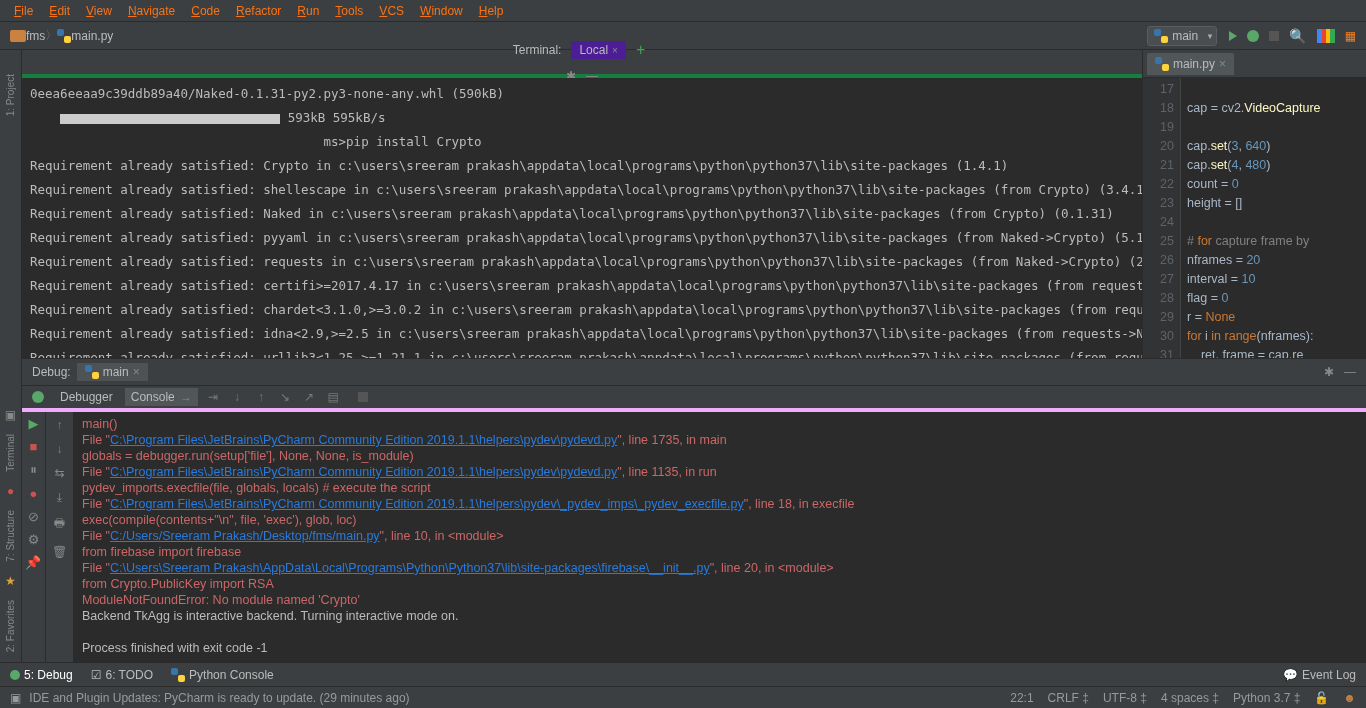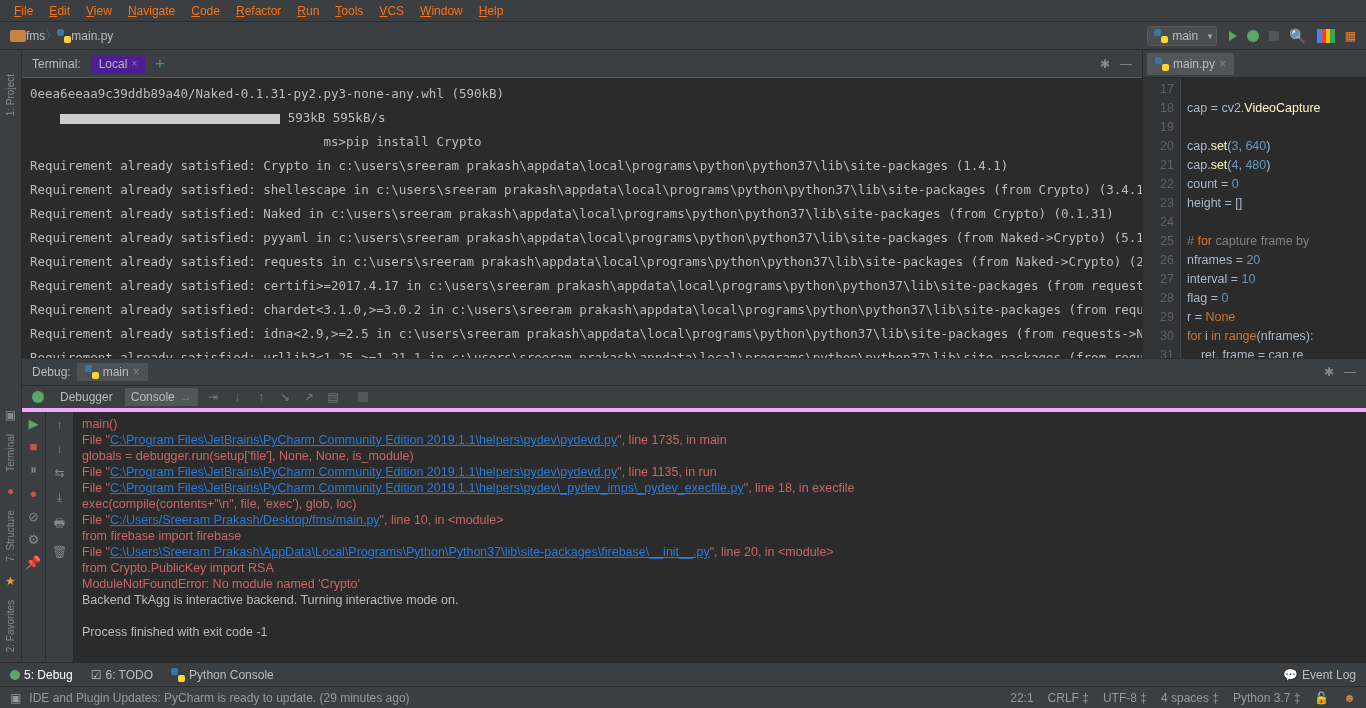--- a/index.html
+++ b/index.html
@@ -19,21 +19,21 @@
 .run-config::after { content:"▾"; position:absolute; right:4px; font-size:9px; color:#aaa; }
 .tri-play { width:0; height:0; border-left:8px solid #59a869; border-top:5px solid transparent; border-bottom:5px solid transparent; }
 .bug-icon { width:12px; height:12px; background:#59a869; border-radius:50%; }
 .stop-sq { width:10px; height:10px; background:#555; }
 .mag-icon, .gi-icon { color:#aaa; font-size:14px; }
 .main-area { flex:1; display:flex; min-height:0; }
 .side-stripe { width:22px; background:#3c3f41; border-right:1px solid #2b2b2b; display:flex; flex-direction:column; align-items:center; padding-top:20px; gap:8px; color:#888; font-size:10px; }
 .side-stripe .vtext { writing-mode:vertical-lr; transform:rotate(180deg); padding:4px 0; cursor:pointer; }
 .side-stripe .si { font-size:12px; }
 .center-col { flex:1; display:flex; flex-direction:column; min-width:0; }
-.term-header { height:28px; background:#3c3f41; display:flex; align-items:center; padding:0 10px; gap:10px; border-bottom:1px solid #15803d; justify-content:space-between;}
+.term-header { height:28px; background:#3c3f41; display:flex; align-items:center; padding:0 10px; gap:10px; border-bottom:4px solid #15803d; justify-content:center;flex-direction:column;}
 .term-tabs { display:flex; align-items:center; gap:4px; }
 .term-label { color:#bbb; margin-right:6px; }
 .term-tab { background:#4c1d95; padding:2px 8px; border-radius:2px 2px 0 0; display:flex; align-items:center; gap:4px; }
 .term-tab .x { color:#888; font-size:10px; cursor:pointer; }
 .plus-tab { color:#499c54; font-size:16px; padding:0 6px; cursor:pointer; }
 .term-hdr-icons { display:flex; gap:10px; color:#888; }
 .term-body { flex:1; background:#2b2b2b; font-family:Consolas,monospace; font-size:12.5px; line-height:24px; color:#bbb; padding:4px 8px; overflow:hidden; white-space:pre; }
 .right-editor { width:224px; border-left:1px solid #2b2b2b; display:flex; flex-direction:column; background:#3c3f41; }
 .ed-tabs { height:28px; display:flex; align-items:center; background:#3c3f41; border-bottom:1px solid #2b2b2b; }
 .ed-tab { background:#515658; padding:4px 8px; display:flex; align-items:center; gap:4px; border-radius:2px 2px 0 0; margin-left:4px; }
@@ -246,20 +246,21 @@
         <span>⇆</span>
         <span>⤓</span>
         <span>🖶</span>
         <span>🗑</span>
       </div>
       <div class="debug-console" id="dbg-console">
           <div>        <span class="trace-loc">main()</span></div>
           <div>    <span class="trace-loc">File "</span><span class="trace-file">C:\Program Files\JetBrains\PyCharm Community Edition 2019.1.1\helpers\pydev\pydevd.py</span><span class="trace-loc">", line 1735, in main</span></div>
           <div>        <span class="trace-loc">globals = debugger.run(setup['file'], None, None, is_module)</span></div>
           <div>    <span class="trace-loc">File "</span><span class="trace-file">C:\Program Files\JetBrains\PyCharm Community Edition 2019.1.1\helpers\pydev\pydevd.py</span><span class="trace-loc">", line 1135, in run</span></div>
+          <div>        <span class="trace-loc">pydev_imports.execfile(file, globals, locals)  # execute the script</span></div>
           <div>    <span class="trace-loc">File "</span><span class="trace-file">C:\Program Files\JetBrains\PyCharm Community Edition 2019.1.1\helpers\pydev\_pydev_imps\_pydev_execfile.py</span><span class="trace-loc">", line 18, in execfile</span></div>
           <div>        <span class="trace-loc">exec(compile(contents+"\n", file, 'exec'), glob, loc)</span></div>
           <div>    <span class="trace-loc">File "</span><span class="trace-file">C:/Users/Sreeram Prakash/Desktop/fms/main.py</span><span class="trace-loc">", line 10, in &lt;module&gt;</span></div>
           <div>        <span class="trace-loc">from firebase import firebase</span></div>
           <div>    <span class="trace-loc">File "</span><span class="trace-file">C:\Users\Sreeram Prakash\AppData\Local\Programs\Python\Python37\lib\site-packages\firebase\__init__.py</span><span class="trace-loc">", line 20, in &lt;module&gt;</span></div>
           <div>        <span class="trace-loc">from Crypto.PublicKey import RSA</span></div>
           <div><span class="err-name">ModuleNotFoundError: No module named 'Crypto'</span></div>
           <div class="ok-text">Backend TkAgg is interactive backend. Turning interactive mode on.</div>
           <div class="ok-text">&nbsp;</div>
           <div class="ok-text">Process finished with exit code -1</div>

